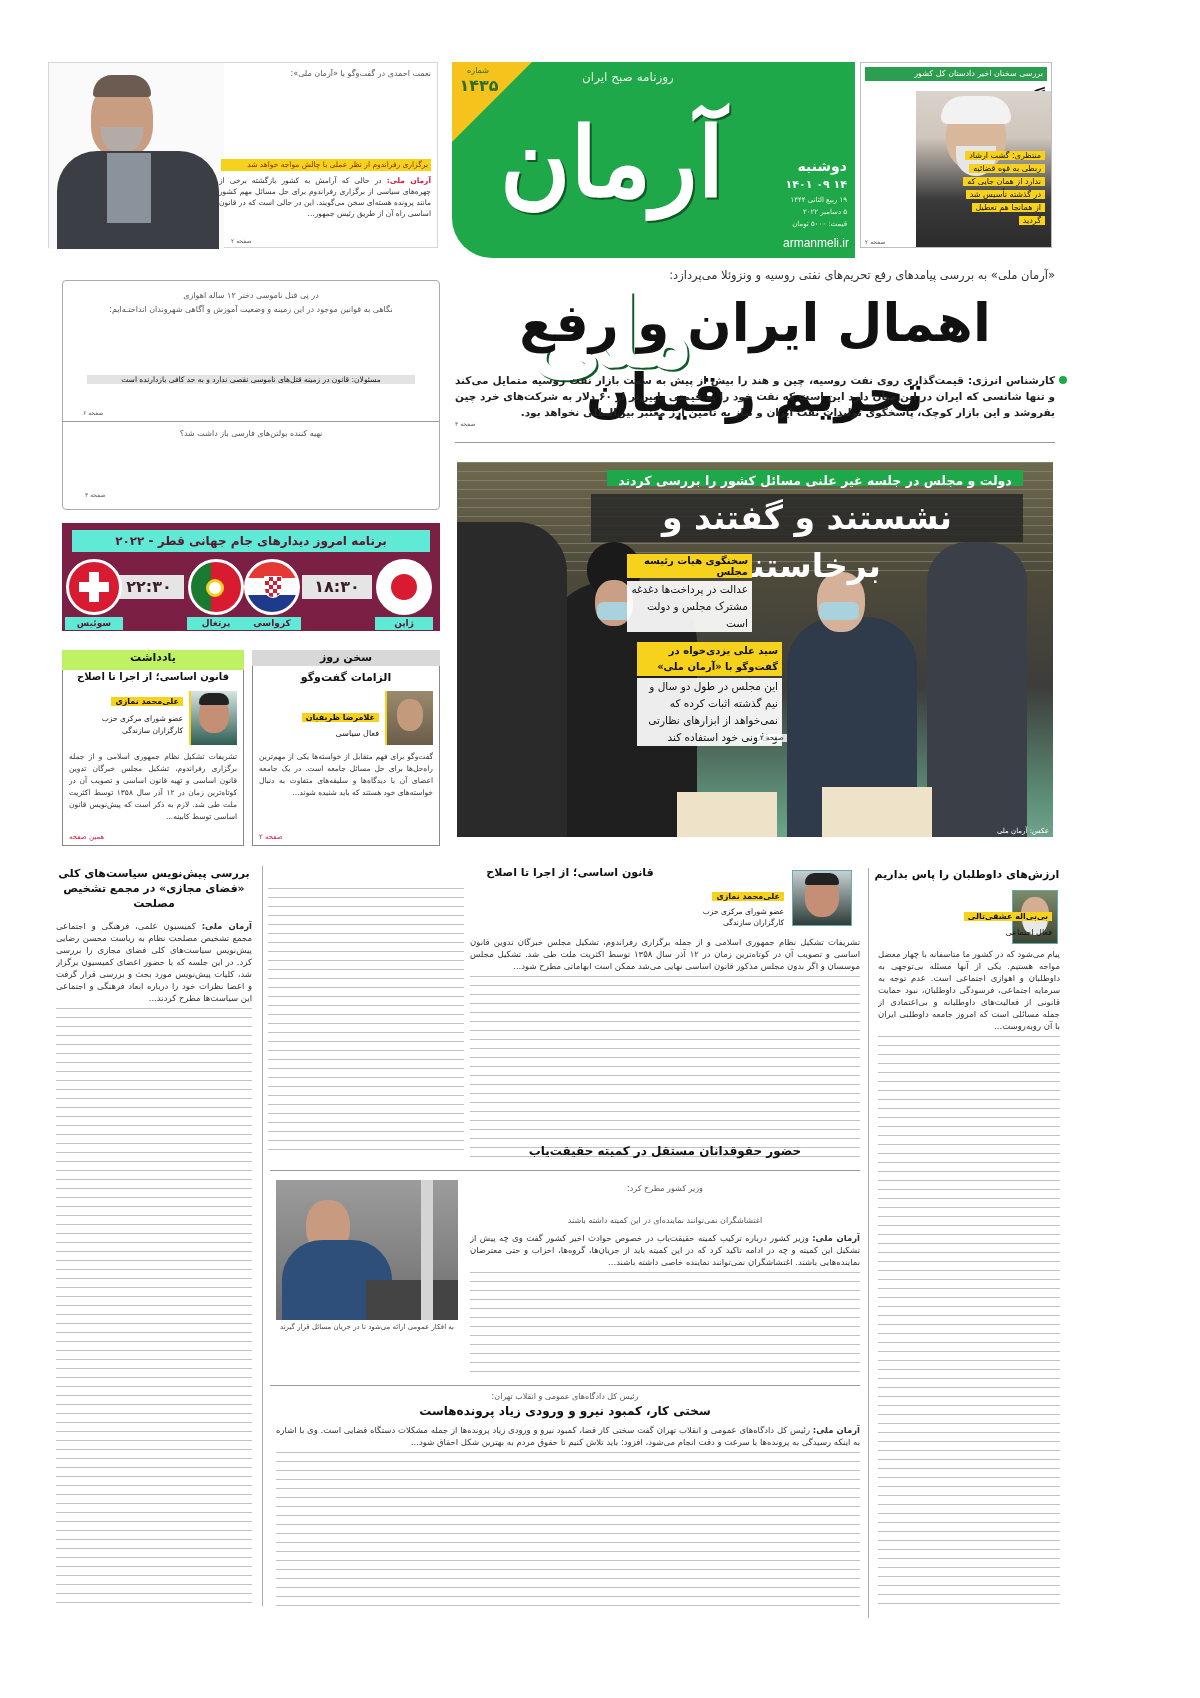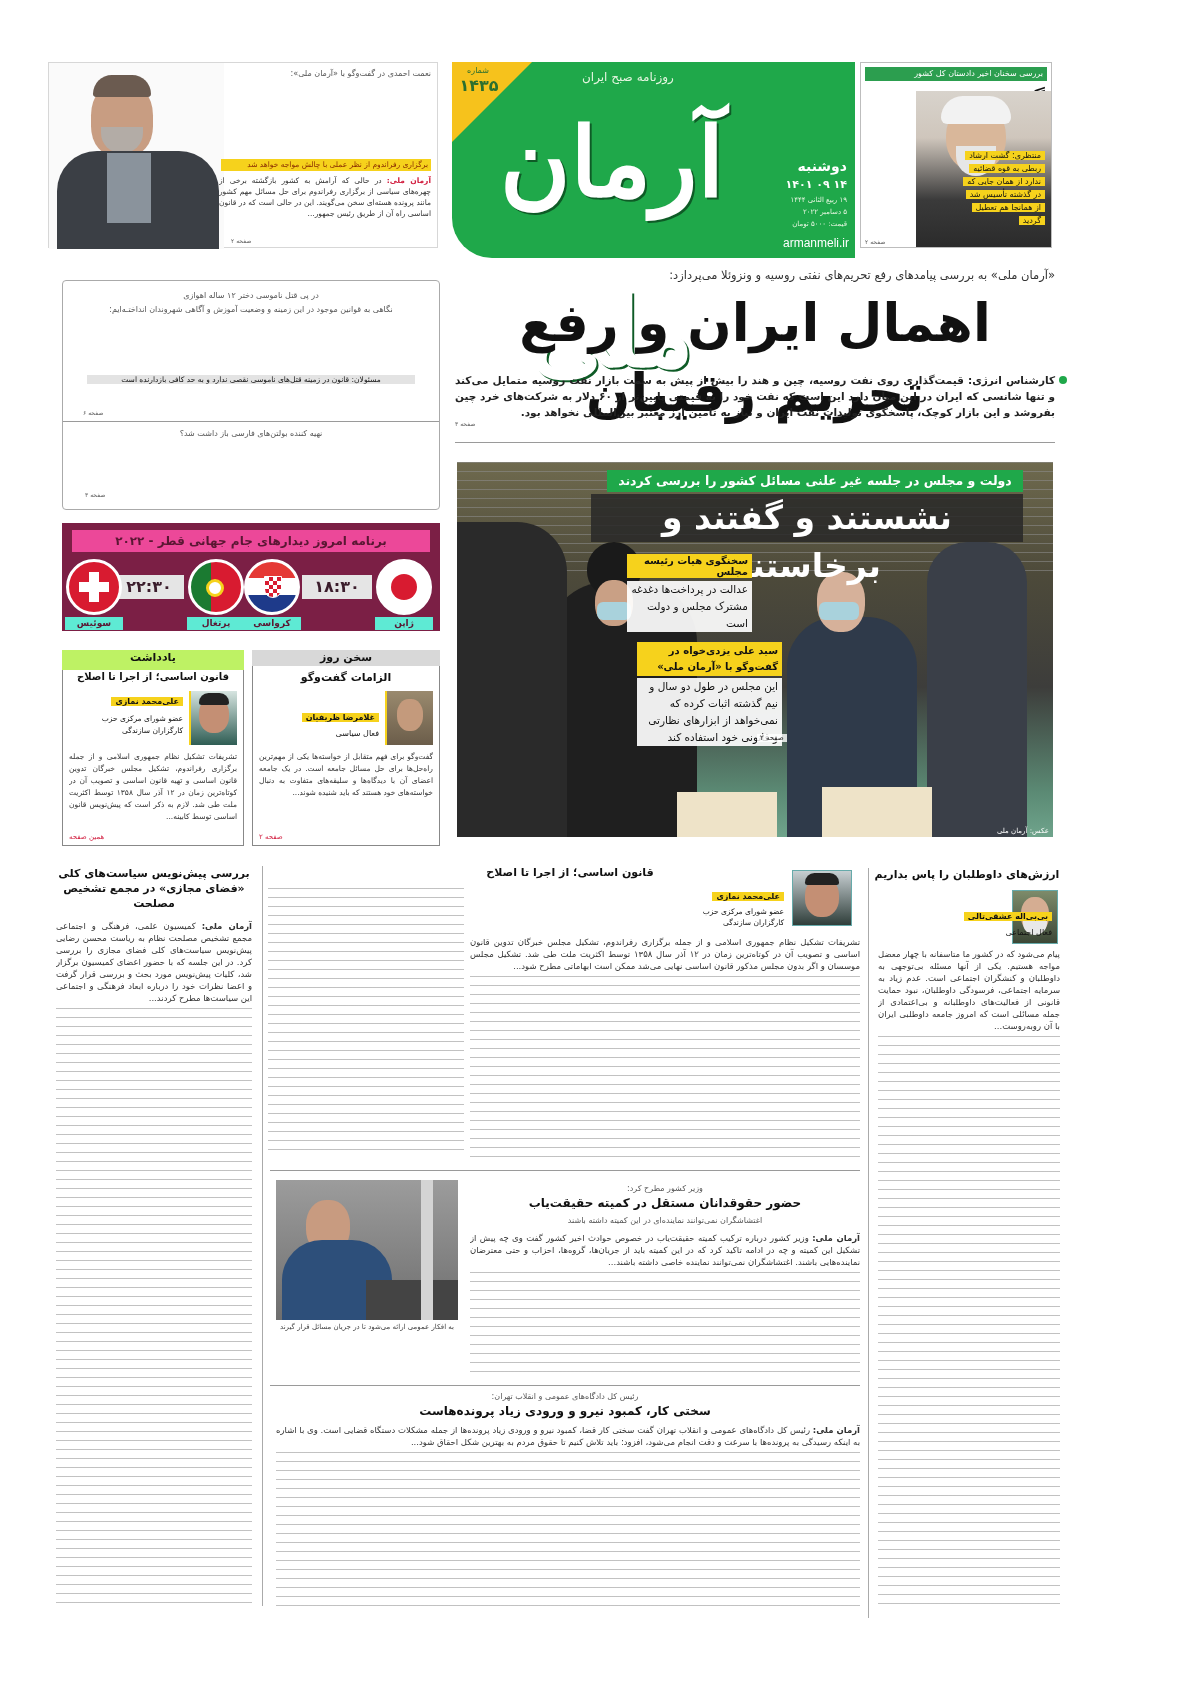--- a/index.html
+++ b/index.html
@@ -85,21 +85,21 @@
   <div class="abs rtl center muted" style="left:6px; right:6px; top:10px; font-size:8px;">در پی قتل ناموسی دختر ۱۲ ساله اهوازی</div>
   <div class="abs rtl center muted" style="left:6px; right:6px; top:24px; font-size:8px;">نگاهی به قوانین موجود در این زمینه و وضعیت آموزش و آگاهی شهروندان اندا‌ختـه‌ایم:</div>
   <div class="abs rtl center" style="left:24px; right:24px; top:94px; font-size:7.5px; background:#e3e3e3; white-space:nowrap; overflow:hidden;">مسئولان: قانون در زمینه قتل‌های ناموسی نقصی ندارد و به حد کافی بازدارنده است</div>
   <div class="abs muted" style="left:20px; top:128px; font-size:6px;">صفحه ۶</div>
   <div class="abs rule" style="left:0; right:0; top:140px;"></div>
   <div class="abs rtl center muted" style="left:6px; right:6px; top:148px; font-size:8px;">نهیه کننده بولتن‌های فارسی باز داشت شد؟</div>
   <div class="abs muted" style="left:22px; top:210px; font-size:6px;">صفحه ۳</div>
 </div>
 
 <div class="abs" style="left:62px; top:523px; width:378px; height:108px; background:#7b1f45;">
-  <div class="abs rtl center bold" style="left:10px; right:10px; top:7px; height:22px; line-height:22px; font-size:12px; background:#ec4899; color:#5a1733;">برنامه امروز دیدارهای جام جهانی قطر - ۲۰۲۲</div>
+  <div class="abs rtl center bold" style="left:10px; right:10px; top:7px; height:22px; line-height:22px; font-size:12px; background:#5eead4; color:#5a1733;">برنامه امروز دیدارهای جام جهانی قطر - ۲۰۲۲</div>
 
   <div class="flag-circle" style="right:8px; top:36px; background:#fff;">
     <div class="abs" style="left:12px; top:12px; width:26px; height:26px; border-radius:50%; background:#d81b30;"></div>
   </div>
   <div class="time-pill" style="right:68px; top:52px;">۱۸:۳۰</div>
   <div class="flag-circle" style="right:140px; top:36px; background:linear-gradient(180deg,#e53935 0 33%,#ffffff 33% 66%,#1e3a8a 66% 100%);">
     <div class="abs" style="left:17px; top:14px; width:18px; height:22px; border-radius:0 0 9px 9px; background:repeating-conic-gradient(#d81b30 0 25%, #fff 0 50%) 0 0/8px 8px; border:1px solid #fff;"></div>
   </div>
   <div class="team-label" style="right:7px; top:94px;">ژاپن</div>
   <div class="team-label" style="right:139px; top:94px;">کرواسی</div>
@@ -149,21 +149,21 @@
   <div class="abs" style="left:138px; top:118px; width:38px; height:46px; border-radius:45%; background:#c9a085;"></div>
   <div class="abs" style="left:140px; top:140px; width:34px; height:18px; border-radius:6px; background:#a9d2dc;"></div>
   <div class="abs" style="left:330px; top:155px; width:130px; height:220px; border-radius:50px 50px 0 0; background:#2f3a4a;"></div>
   <div class="abs" style="left:360px; top:110px; width:48px; height:60px; border-radius:45%; background:#d6b19a;"></div>
   <div class="abs" style="left:362px; top:140px; width:40px; height:18px; border-radius:6px; background:#a9d2dc;"></div>
   <div class="abs" style="left:470px; top:80px; width:100px; height:295px; border-radius:40px 40px 0 0; background:#3a3f48;"></div>
   <div class="abs" style="left:0; top:60px; width:110px; height:315px; border-radius:0 50px 0 0; background:#2a2a2a;"></div>
   <div class="abs" style="left:220px; top:330px; width:100px; height:45px; background:#eee3c8;"></div>
   <div class="abs" style="left:365px; top:325px; width:110px; height:50px; background:#eee3c8;"></div>
 
-  <div class="abs green-box rtl center bold" style="left:150px; right:30px; top:8px; height:22px; line-height:22px; font-size:12.5px; background:#1fa84a;">دولت و مجلس در جلسه غیر علنی مسائل کشور را بررسی کردند</div>
+  <div class="abs green-box rtl center bold" style="left:150px; right:30px; top:8px; height:16px; line-height:22px; font-size:12.5px; background:#1fa84a;">دولت و مجلس در جلسه غیر علنی مسائل کشور را بررسی کردند</div>
   <div class="abs rtl center bold" style="left:134px; right:30px; top:32px; height:48px; line-height:48px; font-size:33px; color:#fff; background:rgba(40,40,40,.85);">نشستند و گفتند و برخاستند</div>
 
   <div class="abs rtl" style="left:180px; top:180px; width:145px;">
     <div class="bold" style="background:#f6d21c; font-size:10px; line-height:16px; padding:1px 4px;">سید علی یزدی‌خواه در گفت‌وگو با «آرمان ملی»</div>
     <div style="background:rgba(255,255,255,.92); font-size:10.5px; line-height:17px; padding:0 4px; margin-top:2px;">این مجلس در طول دو سال و نیم گذشته اثبات کرده که نمی‌خواهد از ابزارهای نظارتی و قانونی خود استفاده کند</div>
   </div>
   <div class="abs rtl" style="left:170px; top:92px; width:125px;">
     <div class="bold" style="display:inline-block; background:#f6d21c; font-size:10px; padding:1px 4px;">سخنگوی هیات رئیسه مجلس</div>
     <div style="background:rgba(255,255,255,.92); font-size:10.5px; line-height:17px; padding:0 4px; margin-top:2px;">عدالت در پرداخت‌ها دغدغه مشترک مجلس و دولت است</div>
   </div>
@@ -173,21 +173,21 @@
 
 <div class="abs" style="left:868px; top:868px; width:1px; height:750px; background:#aaa;"></div>
 <div class="abs rtl bold center" style="left:872px; width:190px; top:868px; font-size:11px;">ارزش‌های داوطلبان را پاس بداریم</div>
 <div class="abs photo" style="left:1012px; top:890px; width:46px; height:54px; background:linear-gradient(180deg,#7d8b6a,#3c4736); border:1px solid #6aa;">
   <div class="abs" style="left:8px; top:6px; width:28px; height:36px; border-radius:45%; background:#d5ad92;"></div>
   <div class="abs" style="left:10px; top:30px; width:24px; height:14px; border-radius:0 0 12px 12px; background:#e8e8e8;"></div>
 </div>
 <div class="abs rtl bold hl" style="right:148px; top:912px; font-size:8px;">بی‌بی‌اله عشقی‌تالی</div>
 <div class="abs rtl" style="right:148px; top:928px; font-size:8px;">فعال اجتماعی</div>
 <div class="abs rtl small-body" style="left:878px; width:182px; top:948px; height:660px; overflow:hidden;">
-  <span>پیام می‌شود که در کشور ما متاسفانه با چهار معضل مواجه هستیم. یکی از آنها مسئله بی‌توجهی به داوطلبان و کنشگران اجتماعی است. عدم زیاد به سرمایه اجتماعی، فرسودگی داوطلبان، نبود حمایت قانونی از فعالیت‌های داوطلبانه و بی‌اعتمادی از جمله مسائلی است که امروز جامعه داوطلبی ایران با آن روبه‌روست...</span>
+  <span>پیام می‌شود که در کشور ما متاسفانه با چهار معضل مواجه هستیم. یکی از آنها مسئله بی‌توجهی به داوطلبان و اهوازی اجتماعی است. عدم توجه به سرمایه اجتماعی، فرسودگی داوطلبان، نبود حمایت قانونی از فعالیت‌های داوطلبانه و بی‌اعتمادی از جمله مسائلی است که امروز جامعه داوطلبی ایران با آن روبه‌روست...</span>
   <div class="gray-lines" style="height:600px; margin-top:4px;"></div>
 </div>
 
 <div class="abs photo" style="left:792px; top:870px; width:60px; height:56px; background:linear-gradient(180deg,#c7cfd2,#2f3e3a); border:1px solid #6aa;">
   <div class="abs" style="left:12px; top:6px; width:34px; height:40px; border-radius:45%; background:#c48f74;"></div>
   <div class="abs" style="left:12px; top:2px; width:34px; height:12px; border-radius:15px 15px 4px 4px; background:#222;"></div>
 </div>
 <div class="abs rtl bold hl" style="right:416px; top:892px; font-size:8px;">علی‌محمد نمازی</div>
 <div class="abs rtl" style="right:416px; top:906px; width:96px; font-size:7.5px; line-height:11px;">عضو شورای مرکزی حزب کارگزاران سازندگی</div>
 <div class="abs rtl bold center" style="left:470px; width:200px; top:866px; font-size:11px;">قانون اساسی؛ از اجرا تا اصلاح</div>
@@ -203,21 +203,21 @@
 
 <div class="abs rule" style="left:270px; right:340px; top:1170px;"></div>
 <div class="abs photo" style="left:276px; top:1180px; width:182px; height:140px; background:linear-gradient(180deg,#9c9c9c,#6e6e6e);">
   <div class="abs" style="left:30px; top:20px; width:44px; height:54px; border-radius:45%; background:#c89b80;"></div>
   <div class="abs" style="left:6px; top:60px; width:110px; height:80px; border-radius:40px 40px 0 0; background:#2d4f7a;"></div>
   <div class="abs" style="left:90px; top:100px; width:92px; height:40px; background:#444;"></div>
   <div class="abs" style="left:145px; top:0; width:12px; height:140px; background:#d4d4d4;"></div>
 </div>
 <div class="abs rtl center" style="left:276px; width:182px; top:1322px; font-size:7px; line-height:10px; color:#444;">به افکار عمومی ارائه می‌شود تا در جریان مسائل قرار گیرند</div>
 <div class="abs rtl center muted" style="left:470px; width:390px; top:1184px; font-size:8px;">وزیر کشور مطرح کرد:</div>
-<div class="abs rtl center bold" style="left:470px; width:390px; top:1196px; font-size:12px;">حضور حقوقدانان مستقل در کمیته حقیقت‌یاب</div>
+<div class="abs rtl center bold" style="left:470px; width:390px; top:1144px; font-size:12px;">حضور حقوقدانان مستقل در کمیته حقیقت‌یاب</div>
 <div class="abs rtl center muted" style="left:470px; width:390px; top:1216px; font-size:8px;">اغتشاشگران نمی‌توانند نماینده‌ای در این کمیته داشته باشند</div>
 <div class="abs rtl small-body" style="left:470px; width:390px; top:1232px; height:140px; overflow:hidden;">
   <span class="bold">آرمان ملی:</span>
   <span>وزیر کشور درباره ترکیب کمیته حقیقت‌یاب در خصوص حوادث اخیر کشور گفت وی چه پیش از تشکیل این کمیته و چه در ادامه تاکید کرد که در این کمیته باید از جریان‌ها، گروه‌ها، احزاب و حتی معترضان نماینده‌هایی باشند. اغتشاشگران نمی‌توانند نماینده خاصی داشته باشند...</span>
   <div class="gray-lines" style="height:100px; margin-top:4px;"></div>
 </div>
 
 <div class="abs rule" style="left:270px; right:340px; top:1385px;"></div>
 <div class="abs rtl center muted" style="left:270px; width:590px; top:1392px; font-size:8px;">رئیس کل دادگاه‌های عمومی و انقلاب تهران:</div>
 <div class="abs rtl center bold" style="left:270px; width:590px; top:1404px; font-size:12px;">سختی کار، کمبود نیرو و ورودی زیاد پرونده‌هاست</div>

